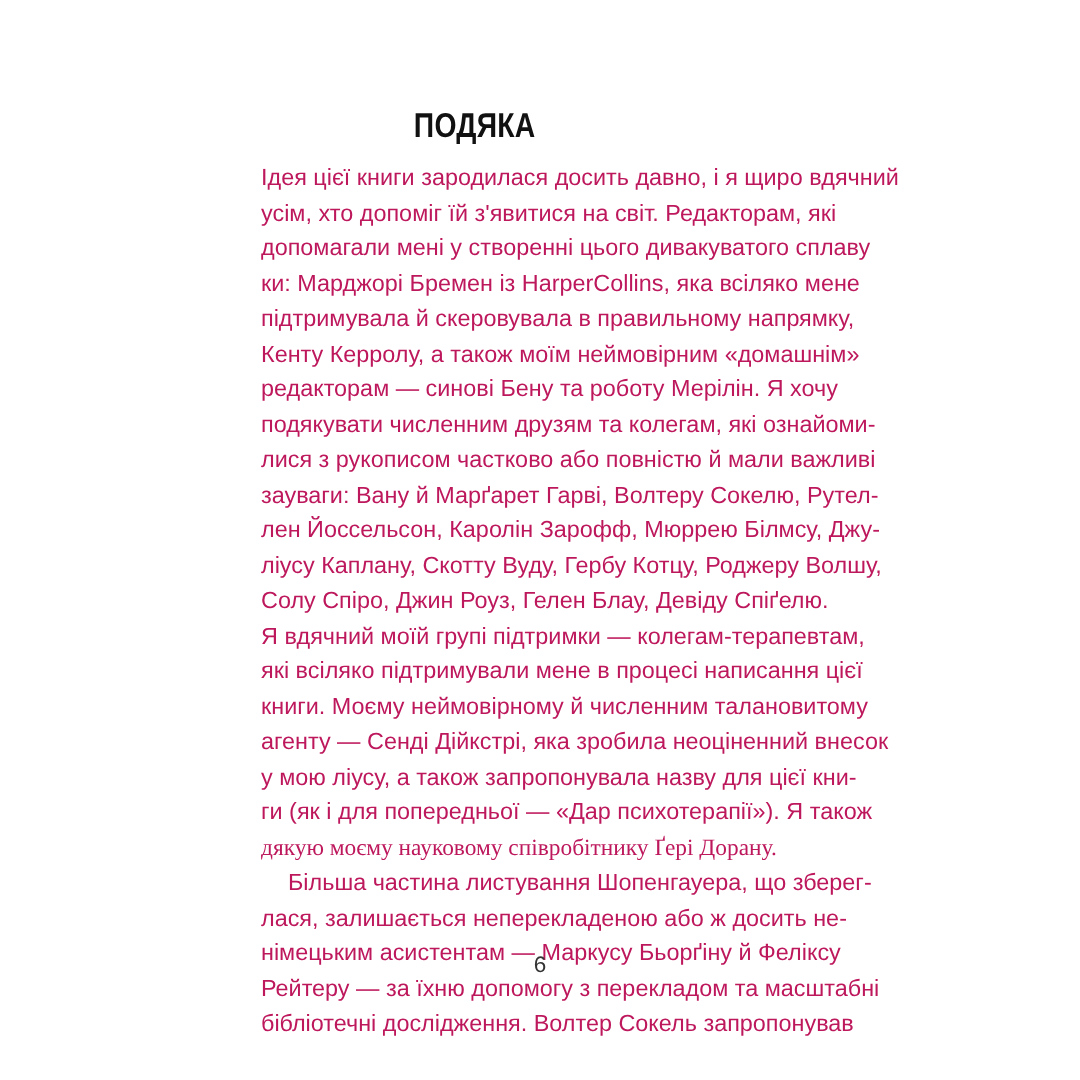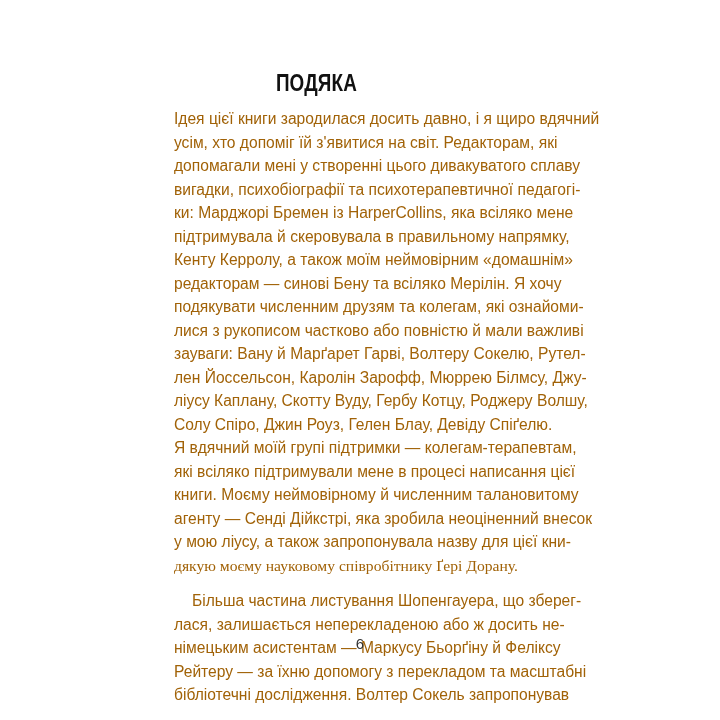--- a/index.html
+++ b/index.html
@@ -45,29 +45,28 @@
     width: 373px;
   }
   .line {
     display: block;
     height: 23.5px;
     line-height: 23.5px;
     font-size: 15.6px;
     white-space: nowrap;
     text-align: justify;
     text-align-last: justify;
-    color: #a16207;
+    color: #be185d;
   }
   .line.last {
     text-align-last: left;
     font-family: Liberation Serif, serif;
   }
   .line.indent {
     padding-left: 18px;
-    margin-top: 12px;
   }
   .page-number {
     position: absolute;
     top: 634px;
     left: 0;
     width: 720px;
     text-align: center;
     font-size: 15px;
     line-height: 20px;
     color: #333333;
@@ -80,36 +79,36 @@
   <h1 class="title" style="margin:0;">
     <span>ПОДЯКА</span>
   </h1>
 
   <div class="body-text">
 
     <div>
       <span class="line">Ідея цієї книги зародилася досить давно, і я щиро вдячний</span>
       <span class="line">усім, хто допоміг їй з'явитися на світ. Редакторам, які</span>
       <span class="line">допомагали мені у створенні цього дивакуватого сплаву</span>
-      <span class="line">вигадки, психобіографії та психотерапевтичної педагогі-</span>
       <span class="line">ки: Марджорі Бремен із HarperCollins, яка всіляко мене</span>
       <span class="line">підтримувала й скеровувала в правильному напрямку,</span>
       <span class="line">Кенту Керролу, а також моїм неймовірним «домашнім»</span>
-      <span class="line">редакторам — синові Бену та всіляко Мерілін. Я хочу</span>
+      <span class="line">редакторам — синові Бену та роботу Мерілін. Я хочу</span>
       <span class="line">подякувати численним друзям та колегам, які ознайоми-</span>
       <span class="line">лися з рукописом частково або повністю й мали важливі</span>
       <span class="line">зауваги: Вану й Марґарет Гарві, Волтеру Сокелю, Рутел-</span>
       <span class="line">лен Йоссельсон, Каролін Зарофф, Мюррею Білмсу, Джу-</span>
       <span class="line">ліусу Каплану, Скотту Вуду, Гербу Котцу, Роджеру Волшу,</span>
       <span class="line">Солу Спіро, Джин Роуз, Гелен Блау, Девіду Спіґелю.</span>
       <span class="line">Я вдячний моїй групі підтримки — колегам-терапевтам,</span>
       <span class="line">які всіляко підтримували мене в процесі написання цієї</span>
       <span class="line">книги. Моєму неймовірному й численним талановитому</span>
       <span class="line">агенту — Сенді Дійкстрі, яка зробила неоціненний внесок</span>
       <span class="line">у мою ліусу, а також запропонувала назву для цієї кни-</span>
+      <span class="line">ги (як і для попередньої — «Дар психотерапії»). Я також</span>
       <span class="line last">дякую моєму науковому співробітнику Ґері Дорану.</span>
     </div>
 
     <div>
       <span class="line indent">Більша частина листування Шопенгауера, що зберег-</span>
       <span class="line">лася, залишається неперекладеною або ж досить не-</span>
       <span class="line">німецьким асистентам — Маркусу Бьорґіну й Феліксу</span>
       <span class="line">Рейтеру — за їхню допомогу з перекладом та масштабні</span>
       <span class="line">бібліотечні дослідження. Волтер Сокель запропонував</span>
     </div>

